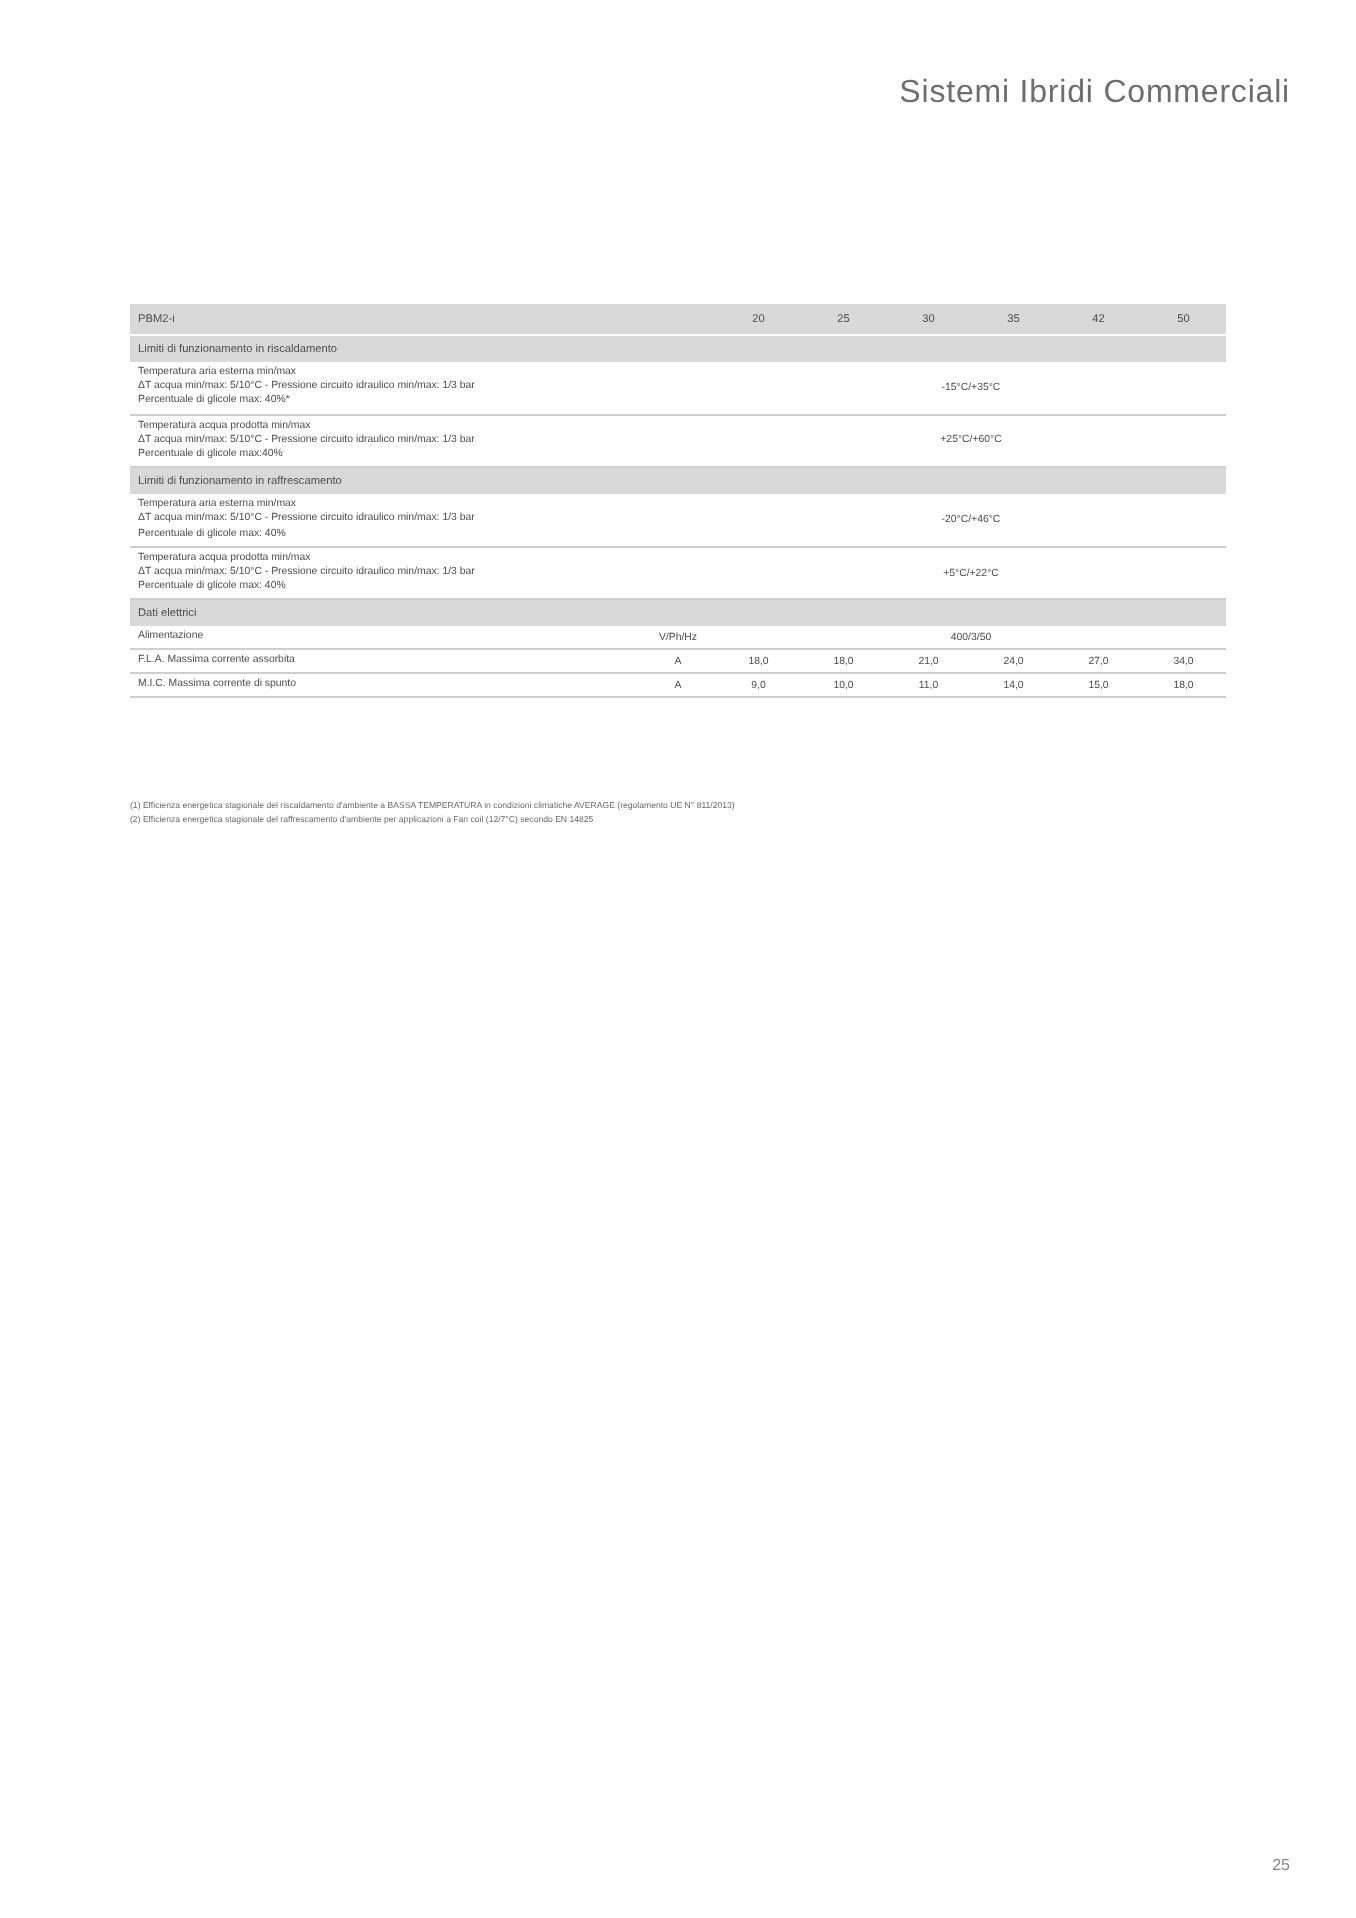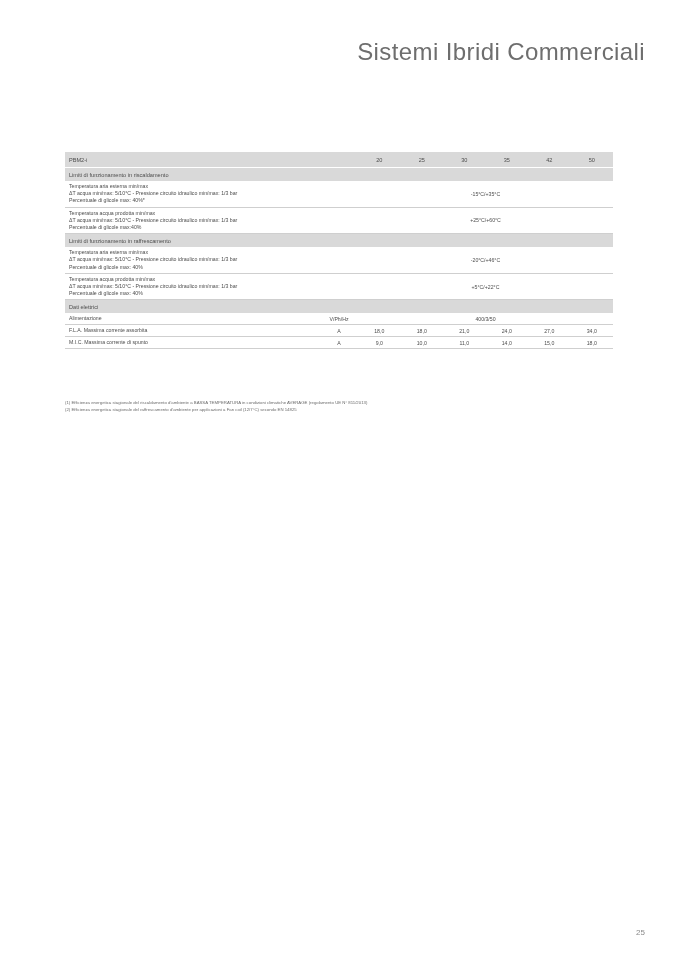--- a/index.html
+++ b/index.html
@@ -13,21 +13,21 @@
     position: relative;
     font-family: "Liberation Sans", sans-serif;
     color: #4a4a4a;
     overflow: hidden;
   }
 
   .page-title {
     position: absolute;
     top: 38px;
     right: 33px;
-    font-size: 24px;
+    font-size: 16px;
     font-weight: 400;
     color: #6e6e6e;
     letter-spacing: 0.4px;
     white-space: nowrap;
   }
 
   .table-wrap {
     position: absolute;
     top: 152px;
     left: 65px;

